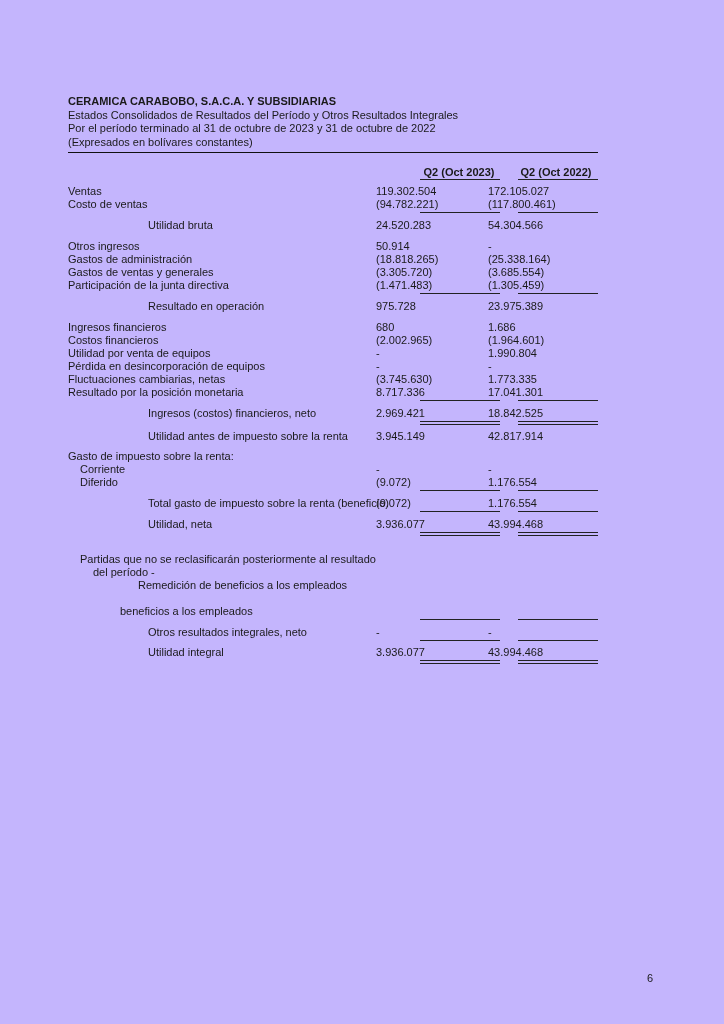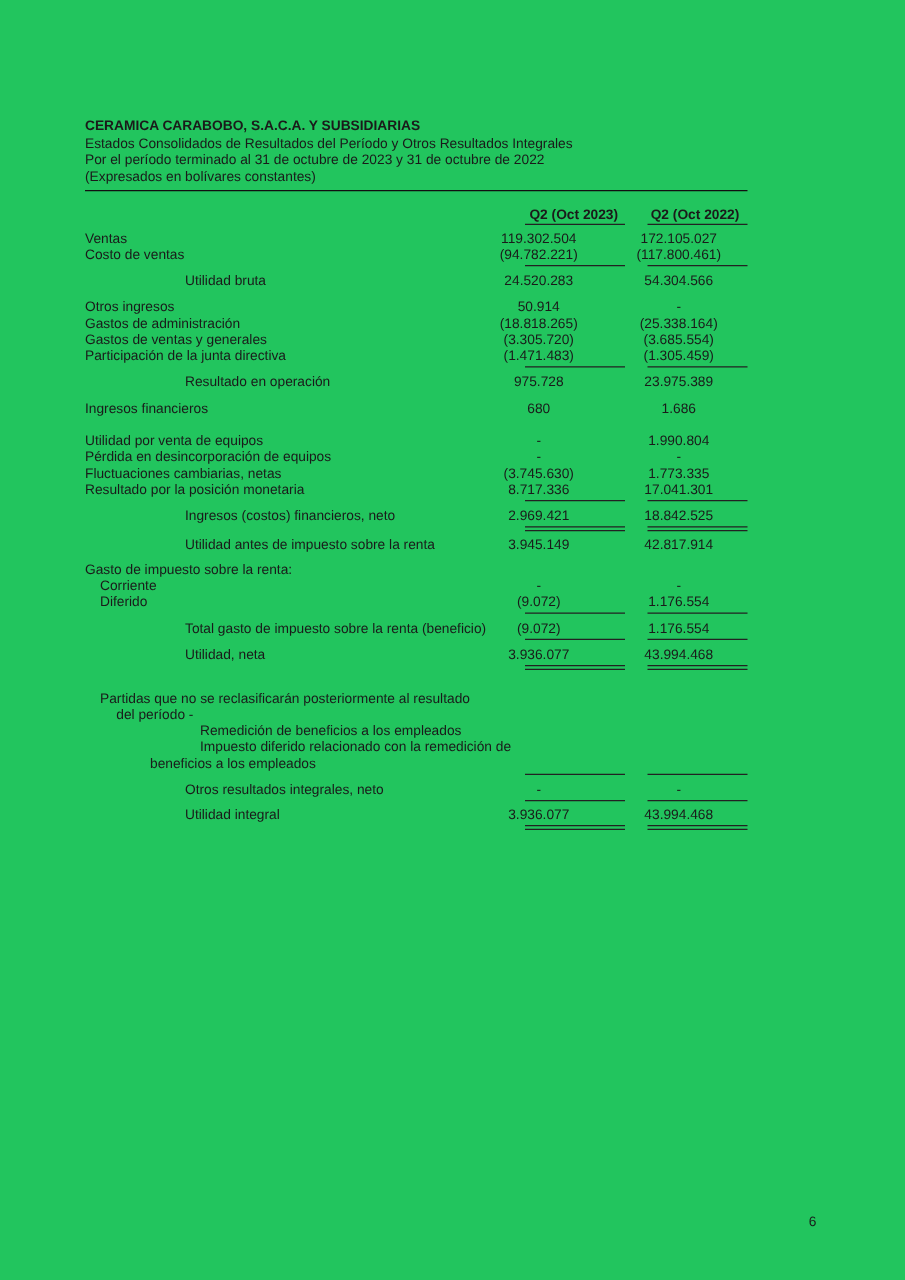--- a/index.html
+++ b/index.html
@@ -1,31 +1,31 @@
 <!DOCTYPE html>
 <html><head>
 <meta charset="utf-8">
 <style>
   html, body { margin: 0; padding: 0; background: #ffffff; }
   body { width: 724px; height: 1024px; position: relative; font-family: "Liberation Sans", sans-serif; color: #1a1a1a; font-size: 11px; }
-  .page { position: absolute; left: 0; top: 0; width: 724px; height: 1024px; background: #22c55e; text-decoration: underline; }
+  .page { position: absolute; left: 0; top: 0; width: 724px; height: 1024px; background: #c4b5fd; text-decoration: underline; }
   .hdr { position: absolute; left: 68px; top: 95px; line-height: 13.5px; }
   .hdr .bold { font-weight: bold; }
   .hdr-rule { position: absolute; left: 68px; top: 152px; width: 530px; height: 0; border-top: 1.3px solid #111; }
   .colhead { position: absolute; top: 166px; font-weight: bold; text-align: center; width: 82px; }
   .colhead.c1 { left: 418px; }
   .colhead.c2 { left: 515px; }
   .row { position: absolute; left: 0; width: 724px; height: 13.5px; line-height: 13.5px; }
   .row .lbl { position: absolute; left: 68px; white-space: nowrap; }
   .row .lbl.i1 { left: 80px; }
   .row .lbl.i2 { left: 93px; }
-  .row .lbl.i3 { left: 112px; padding-left: 48px; }
+  .row .lbl.i3 { left: 90px; padding-left: 48px; }
   .row .lbl.i4 { left: 120px; }
   .row .lbl.sub { left: 148px; text-align: right; }
-  .row .v { position: absolute; text-align: center; width: 110px; white-space: nowrap; }
+  .row .v { position: absolute; text-align: left; width: 110px; white-space: nowrap; }
   .row .v1 { left: 376px; }
   .row .v2 { left: 488px; }
   .rule { position: absolute; height: 0; border-top: 1px solid #222; }
   .rule.c1 { left: 420px; width: 80px; }
   .rule.c2 { left: 518px; width: 80px; }
   .rule.dbl { height: 2px; border-top: 1px solid #222; border-bottom: 1px solid #222; }
   .pnum { position: absolute; left: 647px; top: 972px; }
 </style>
 </head>
 <body>
@@ -89,20 +89,25 @@
     <span class="lbl sub">Resultado en operación</span>
     <span class="v v1">975.728</span>
     <span class="v v2">23.975.389</span>
   </div>
 
   <div class="row" style="top:321px;">
     <span class="lbl">Ingresos financieros</span>
     <span class="v v1">680</span>
     <span class="v v2">1.686</span>
   </div>
+  <div class="row" style="top:334px;">
+    <span class="lbl">Costos financieros</span>
+    <span class="v v1">(2.002.965)</span>
+    <span class="v v2">(1.964.601)</span>
+  </div>
   <div class="row" style="top:347px;">
     <span class="lbl">Utilidad por venta de equipos</span>
     <span class="v v1">-</span>
     <span class="v v2">1.990.804</span>
   </div>
   <div class="row" style="top:360px;">
     <span class="lbl">Pérdida en desincorporación de equipos</span>
     <span class="v v1">-</span>
     <span class="v v2">-</span>
   </div>
@@ -163,23 +168,20 @@
 
   <div class="row" style="top:553px;">
     <span class="lbl i1">Partidas que no se reclasificarán posteriormente al resultado</span>
   </div>
   <div class="row" style="top:566px;">
     <span class="lbl i2">del período -</span>
   </div>
   <div class="row" style="top:579px;">
     <span class="lbl i3">Remedición de beneficios a los empleados</span>
   </div>
-  <div class="row" style="top:592px;">
-    <span class="lbl i3">Impuesto diferido relacionado con la remedición de</span>
-  </div>
   <div class="row" style="top:605px;">
     <span class="lbl i4">beneficios a los empleados</span>
   </div>
   <div class="rule c1" style="top:619px;"></div>
   <div class="rule c2" style="top:619px;"></div>
   <div class="row" style="top:626px;">
     <span class="lbl sub">Otros resultados integrales, neto</span>
     <span class="v v1">-</span>
     <span class="v v2">-</span>
   </div>

